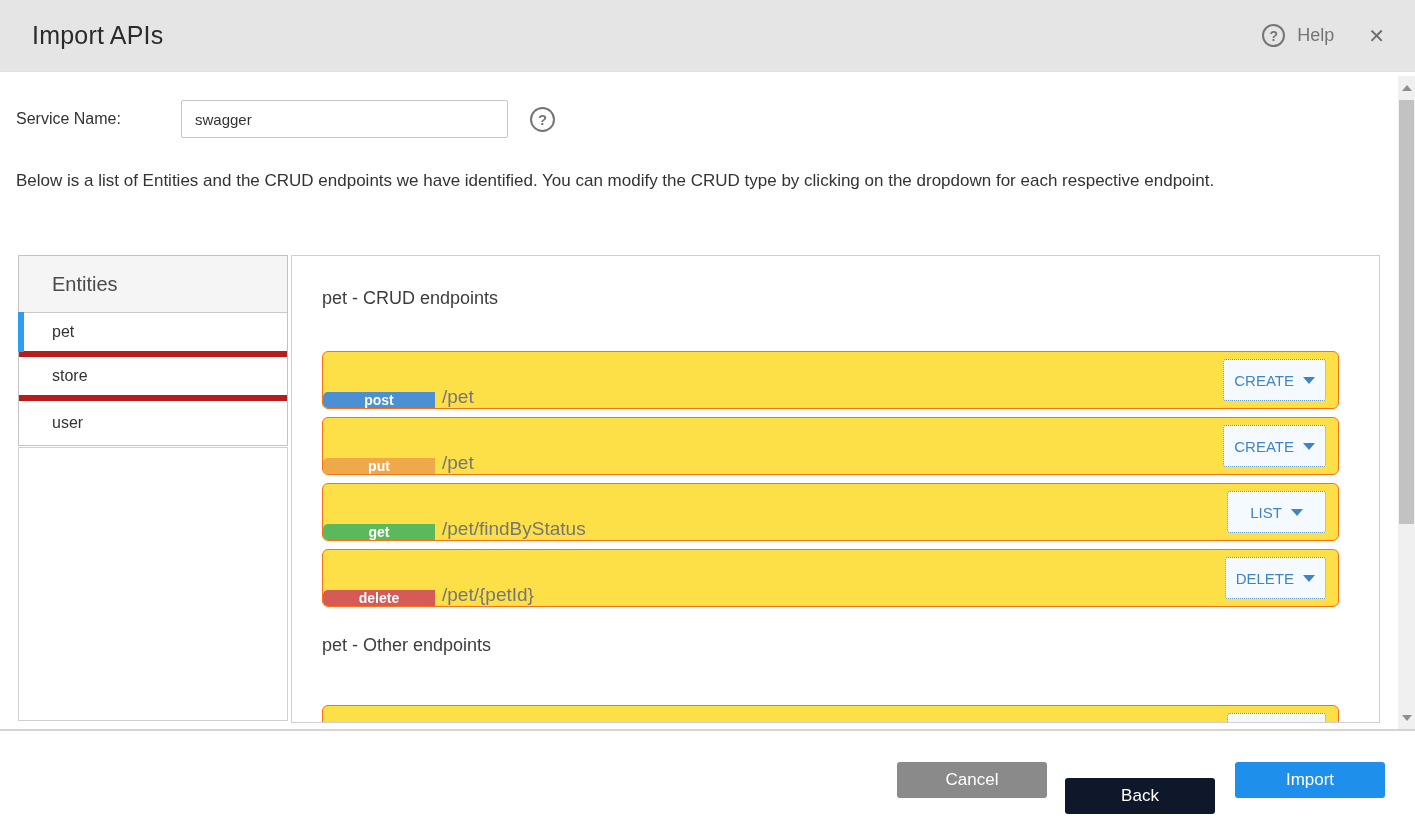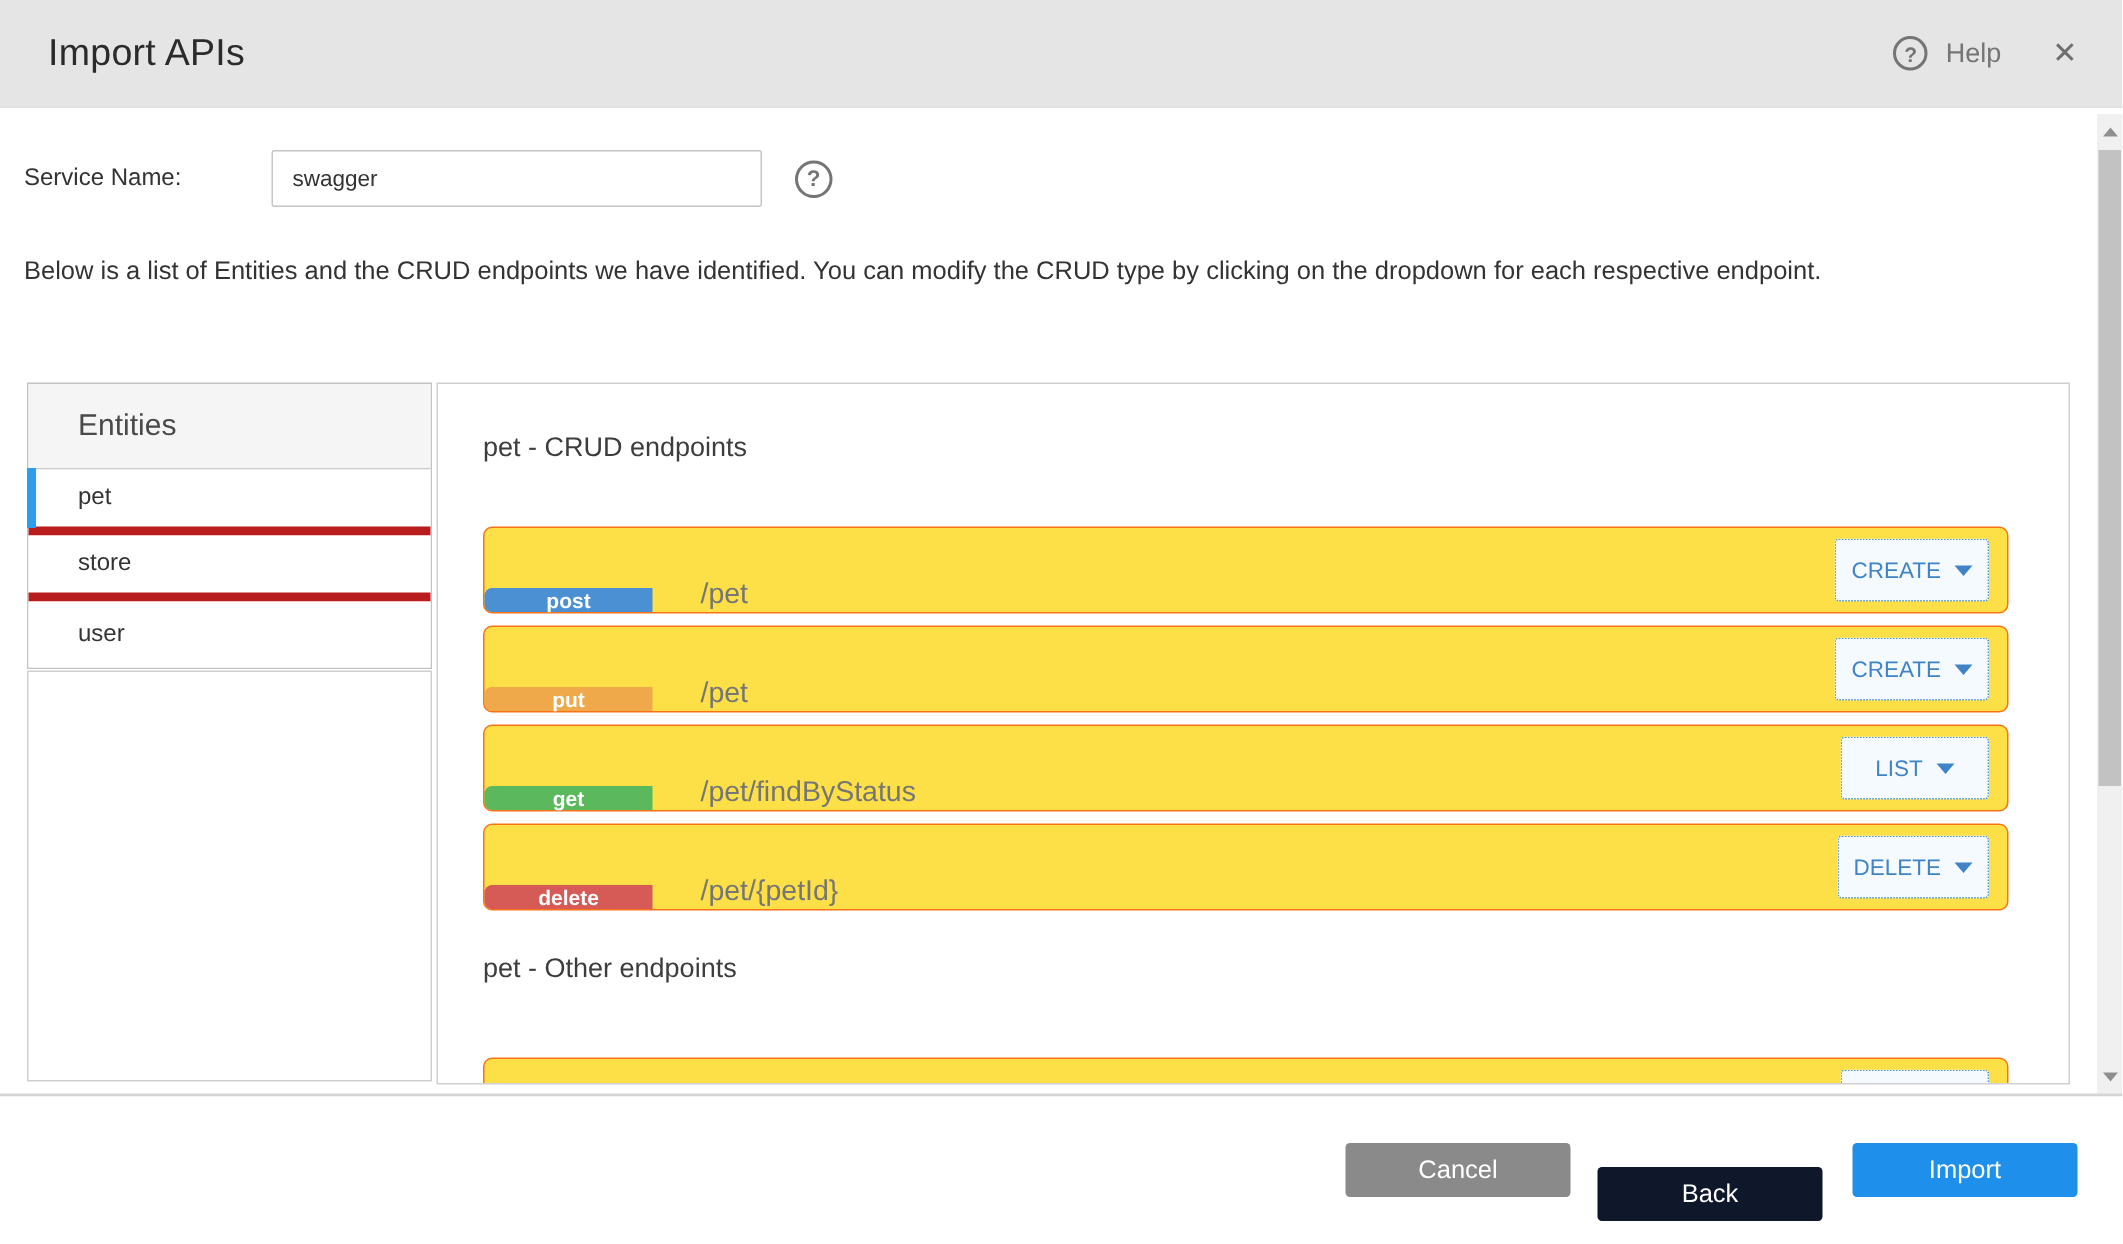--- a/index.html
+++ b/index.html
@@ -69,21 +69,21 @@
     display:flex; align-items:flex-end;
     background:#fde047; border:1px solid #f97316; border-radius:6px;
   }
   .endpoint-row.first { margin-top:42px; }
   .endpoint-row.partial { margin-top:49px; }
   .method-badge {
     width:112px; border-radius:5px 0 0 5px; flex:0 0 auto;
     color:#fff; font-weight:700; font-size:14px;
     display:flex; align-items:center; justify-content:center;
   }
-  .endpoint-path { flex:1; display:flex; align-items:center; margin-left:32px; font-size:19px; color:#767676; }
+  .endpoint-path { flex:1; display:flex; align-items:center; margin-left:7px; font-size:19px; color:#767676; }
   .crud-btn {
     align-self:center; margin-right:12px; min-width:99px; height:42px; padding:0 10px;
     background:#f4faff; border:1px dotted #4a90d2; border-radius:3px;
     color:#4084c7; font-size:15px; font-family:inherit; cursor:pointer;
     display:flex; align-items:center; justify-content:center; gap:9px;
   }
   .caret-down { width:0; height:0; border-left:6px solid transparent; border-right:6px solid transparent; border-top:7px solid #4084c7; }
 
   
   .scrollbar { position:absolute; right:0; top:3px; width:17px; height:653px; background:#f0f0f0; }

